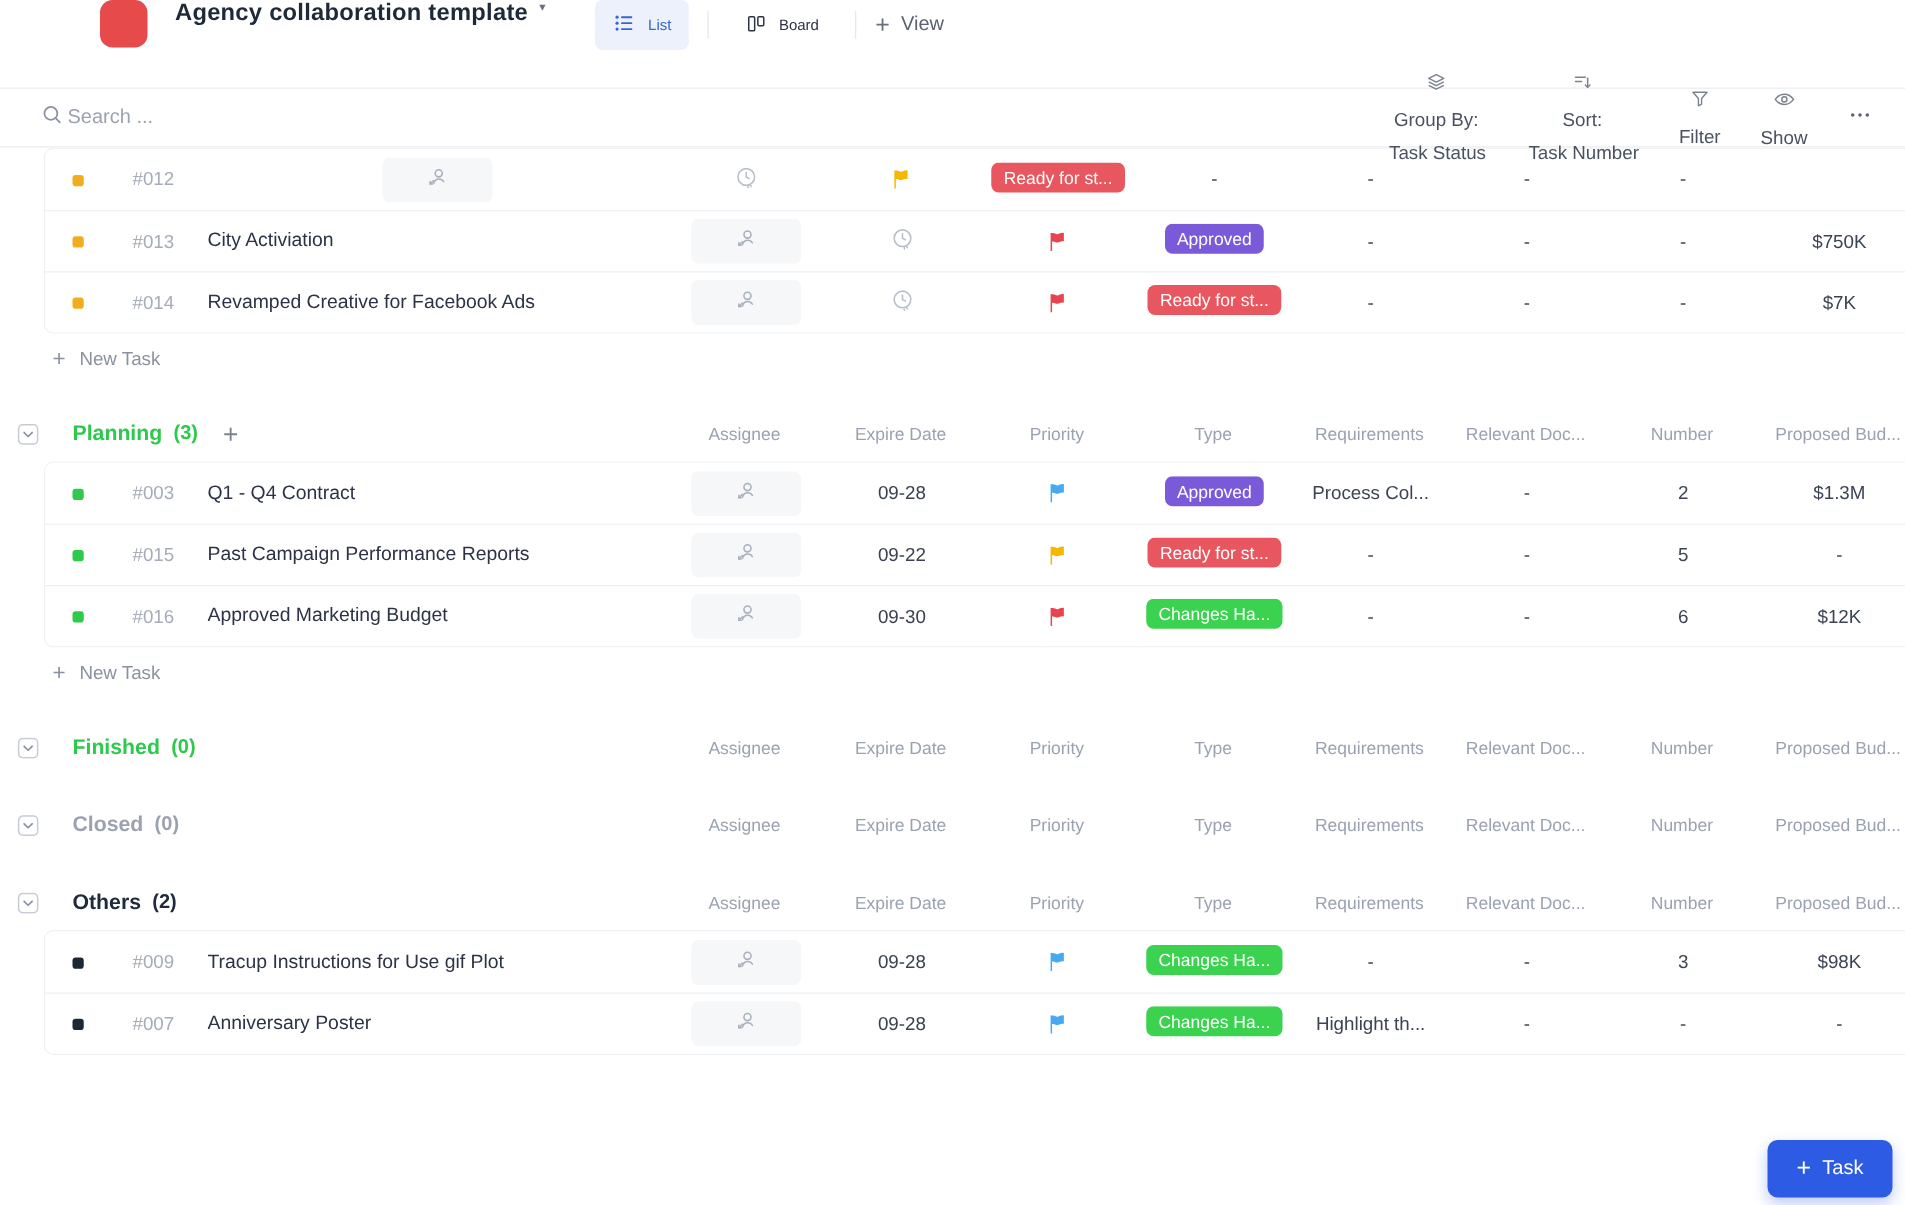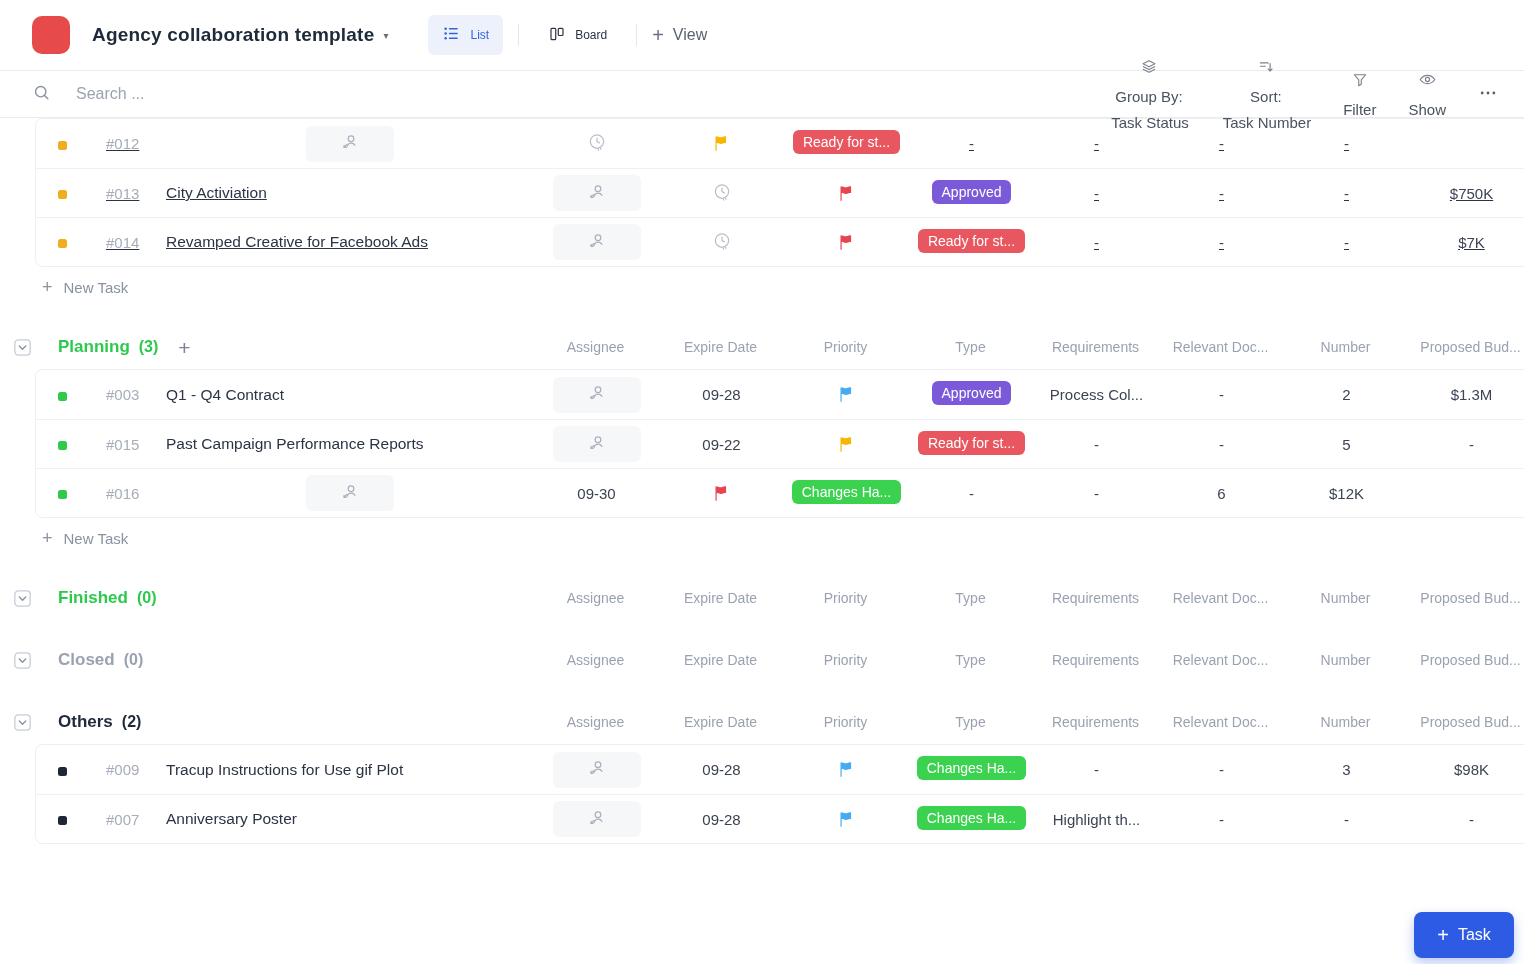--- a/index.html
+++ b/index.html
@@ -3,34 +3,34 @@
 <meta charset="utf-8">
 <style>
   * { box-sizing: border-box; }
   html,body { margin:0; padding:0; }
   body {
     width:1524px; height:964px; overflow:hidden; position:relative;
     background:#ffffff; color:#2b3345;
     font-family:"Liberation Sans", sans-serif;
   }
   
-  .app-header { height:70px; display:flex; align-items:center; padding:0 24px 0 32px; }
+  .app-header { height:70px; display:flex; align-items:flex-start; padding:0 24px 0 32px;margin-left:48px; }
   .logo { width:38px; height:38px; border-radius:10px; background:#e64a4a; flex:0 0 auto; }
   .app-title { font-size:19px; font-weight:bold; color:#1e2a3a; margin-left:22px; letter-spacing:.2px; }
   .caret { margin-left:9px; color:#697180; font-size:10px; }
   .tabs { display:flex; align-items:center; margin-left:40px; }
   .tab { display:flex; align-items:center; gap:9px; font-size:12px; padding:9px 14px; border-radius:6px; color:#2b3345; cursor:pointer; }
   .tab.active { background:#edf1fc; color:#3465d9; }
   .tab-divider { width:1px; height:22px; background:#e4e7ec; margin:0 15px; }
   .add-view { display:flex; align-items:center; gap:9px; color:#5a6270; font-size:16px; cursor:pointer; }
   .plus-glyph { font-size:20px; font-weight:400; color:#697180; line-height:1; }
   
   .toolbar { height:48px; border-top:1px solid #e9ebef; border-bottom:1px solid #e9ebef;
              display:flex; align-items:center; padding:0 26px 0 32px; }
-  .search-box { display:flex; align-items:center; gap:23px; flex:1; }
+  .search-box { display:flex; align-items:center; gap:1px; flex:1; }
   .search-box input { border:none; outline:none; font-size:16px; color:#2b3345; width:420px;
                       font-family:"Liberation Sans",sans-serif; background:transparent; }
   .search-box input::placeholder { color:#9aa3b0; }
   .toolbar-right { display:flex; align-items:center; gap:32px; color:#4a5260; font-size:15px; }
   .tool-ctl { display:flex; align-items:center; gap:9px; cursor:pointer; white-space:nowrap;flex-direction:column; }
   .tool-ctl .val { margin-left:2px; }
   
   #groups { padding-bottom:10px; }
   .group-block { margin-left:35px; border:1px solid #edeff2; border-right:none;
                  border-radius:8px 0 0 8px; overflow:hidden; background:#fff; }
@@ -165,21 +165,21 @@
             <circle cx="5" cy="12" r="1.7"></circle>
             <circle cx="12" cy="12" r="1.7"></circle>
             <circle cx="19" cy="12" r="1.7"></circle>
           </svg>
       </span>
     </div>
   </div>
 </div>
 
 <main id="groups">
-    <div class="group-block" style="margin-top: 0px; text-decoration: underline;">
+    <div class="group-block" style="margin-top: 0px;">
   <div class="task-row">
     <span class="cell dot-cell"><span class="dot" style="background: rgb(240, 173, 29);"></span></span>
     <span class="cell id-cell">#012</span>
     <span class="cell">
       <span class="assignee-pill">
         <span>
           <svg viewBox="0 0 24 24" width="20" height="20" fill="none" stroke="#aab1bd" stroke-width="1.5" stroke-linecap="round">
                 <circle cx="13.2" cy="8" r="3.4"></circle>
                 <path d="M8.4 17.6c.8-2.8 2.7-4.2 4.9-4.2 2 0 3.6.9 4.6 2.6"></path>
                 <path d="M8.3 14.9l-3.4 3.4"></path>
@@ -394,20 +394,21 @@
     <span class="cell"><span class="badge" style="background: rgb(232, 87, 95);">Ready for st...</span></span>
     <span class="cell">-</span>
     <span class="cell">-</span>
     <span class="cell">5</span>
     <span class="cell">-</span>
   </div>
 
   <div class="task-row">
     <span class="cell dot-cell"><span class="dot" style="background: rgb(47, 201, 76);"></span></span>
     <span class="cell id-cell">#016</span>
+    <span class="cell name-cell">Approved Marketing Budget</span>
     <span class="cell">
       <span class="assignee-pill">
         <span>
           <svg viewBox="0 0 24 24" width="20" height="20" fill="none" stroke="#aab1bd" stroke-width="1.5" stroke-linecap="round">
                 <circle cx="13.2" cy="8" r="3.4"></circle>
                 <path d="M8.4 17.6c.8-2.8 2.7-4.2 4.9-4.2 2 0 3.6.9 4.6 2.6"></path>
                 <path d="M8.3 14.9l-3.4 3.4"></path>
                 <path d="M4.9 18.3h2.4M4.9 18.3v-2.4"></path>
               </svg>
         </span>

